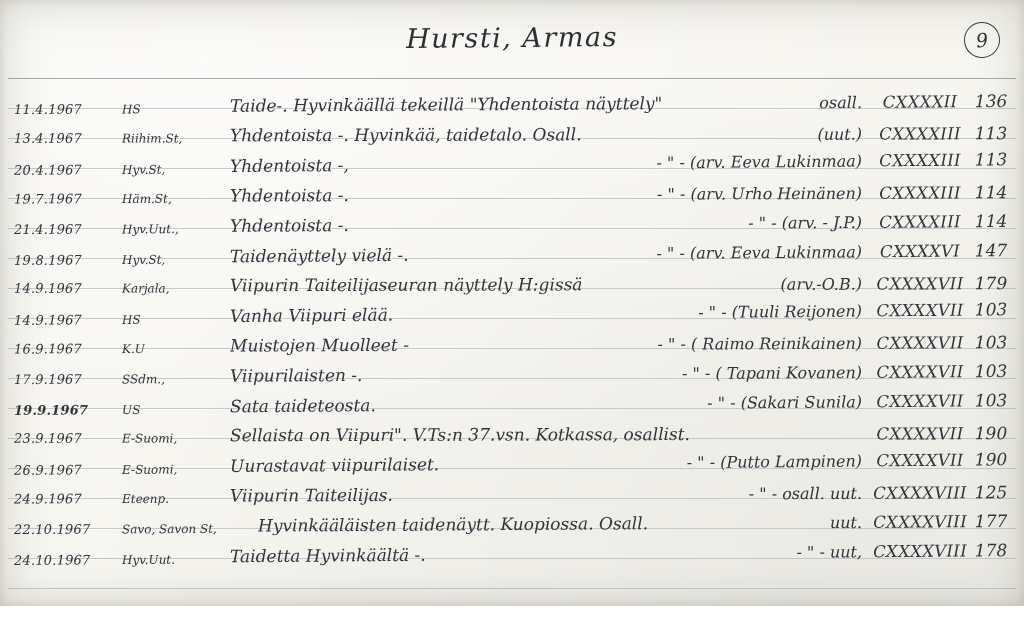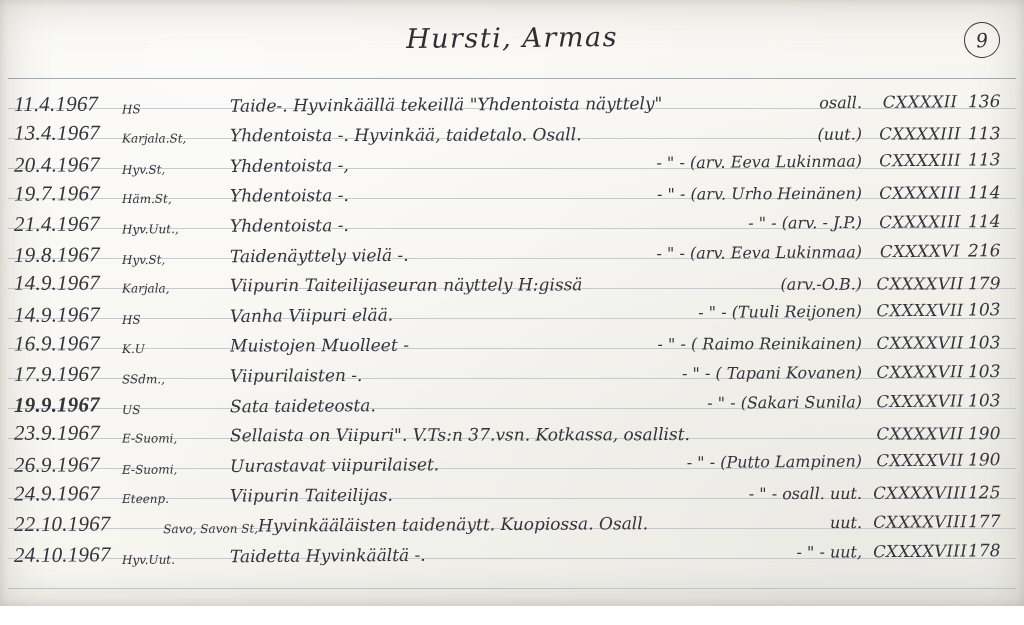--- a/index.html
+++ b/index.html
@@ -111,23 +111,22 @@
     display: flex;
     align-items: flex-end;
     font-family: "DejaVu Serif", serif;
     font-style: italic;
     color: #33333a;
     white-space: nowrap;
   }
   .c-date {
     width: 108px;
     flex: 0 0 108px;
-    font-size: 21px;
+    font-size: 13px;
     letter-spacing: 0.2px;
-    font-family: Liberation Serif, serif;
   }
   .c-source {
     width: 108px;
     flex: 0 0 108px;
     font-size: 12px;
   }
   .c-title {
     flex: 1 1 auto;
     font-size: 17px;
     overflow: hidden;
@@ -143,21 +142,21 @@
     width: 96px;
     flex: 0 0 96px;
     font-size: 16.5px;
     letter-spacing: 0.3px;
     text-align: center;
   }
   .c-num {
     width: 46px;
     flex: 0 0 46px;
     font-size: 17px;
-    text-align: left;
+    text-align: center;
   }
 
   
   .j0 { transform: rotate(-0.35deg) translateY(0px); }
   .j1 { transform: rotate(-0.15deg) translateY(0.5px); }
   .j2 { transform: rotate(-0.5deg) translateY(-0.5px); }
   .j3 { transform: rotate(-0.25deg) translateY(0.3px); }
   .j4 { transform: rotate(-0.45deg) translateY(0px); }
 
   .bold-date { font-weight: 700; }
@@ -199,21 +198,21 @@
       <span class="c-date">11.4.1967</span>
       <span class="c-source">HS</span>
       <span class="c-title">Taide-. Hyvinkäällä tekeillä "Yhdentoista näyttely"</span>
       <span class="c-note">osall.</span>
       <span class="c-ref">CXXXXII</span>
       <span class="c-num">136</span>
     </div>
 
     <div class="entry j1" style="top:114px;">
       <span class="c-date">13.4.1967</span>
-      <span class="c-source">Karjala.St,</span>
+      <span class="c-source">Riihim.St,</span>
       <span class="c-title">Yhdentoista -. Hyvinkää, taidetalo. Osall.</span>
       <span class="c-note">(uut.)</span>
       <span class="c-ref">CXXXXIII</span>
       <span class="c-num">113</span>
     </div>
 
     <div class="entry j2" style="top:144px;">
       <span class="c-date">20.4.1967</span>
       <span class="c-source">Hyv.St,</span>
       <span class="c-title">Yhdentoista -,</span>
@@ -239,21 +238,21 @@
       <span class="c-ref">CXXXXIII</span>
       <span class="c-num">114</span>
     </div>
 
     <div class="entry j4" style="top:234px;">
       <span class="c-date">19.8.1967</span>
       <span class="c-source">Hyv.St,</span>
       <span class="c-title">Taidenäyttely vielä -.</span>
       <span class="c-note">- " -  (arv. Eeva Lukinmaa)</span>
       <span class="c-ref">CXXXXVI</span>
-      <span class="c-num">216</span>
+      <span class="c-num">147</span>
     </div>
 
     <div class="entry j1" style="top:264px;">
       <span class="c-date">14.9.1967</span>
       <span class="c-source">Karjala,</span>
       <span class="c-title">Viipurin Taiteilijaseuran näyttely H:gissä</span>
       <span class="c-note">(arv.-O.B.)</span>
       <span class="c-ref">CXXXXVII</span>
       <span class="c-num">179</span>
     </div>
@@ -316,21 +315,21 @@
       <span class="c-date">24.9.1967</span>
       <span class="c-source">Eteenp.</span>
       <span class="c-title">Viipurin Taiteilijas.</span>
       <span class="c-note">- " -        osall. uut.</span>
       <span class="c-ref">CXXXXVIII</span>
       <span class="c-num">125</span>
     </div>
 
     <div class="entry j0" style="top:504px;">
       <span class="c-date">22.10.1967</span>
-      <span class="c-source" style="flex:0 0 136px;width:136px;text-align:right;">Savo, Savon St,</span>
+      <span class="c-source" style="flex:0 0 136px;width:136px;">Savo, Savon St,</span>
       <span class="c-title">Hyvinkääläisten taidenäytt. Kuopiossa. Osall.</span>
       <span class="c-note">uut.</span>
       <span class="c-ref">CXXXXVIII</span>
       <span class="c-num">177</span>
     </div>
 
     <div class="entry j4" style="top:534px;">
       <span class="c-date">24.10.1967</span>
       <span class="c-source">Hyv.Uut.</span>
       <span class="c-title">Taidetta Hyvinkäältä -.</span>

